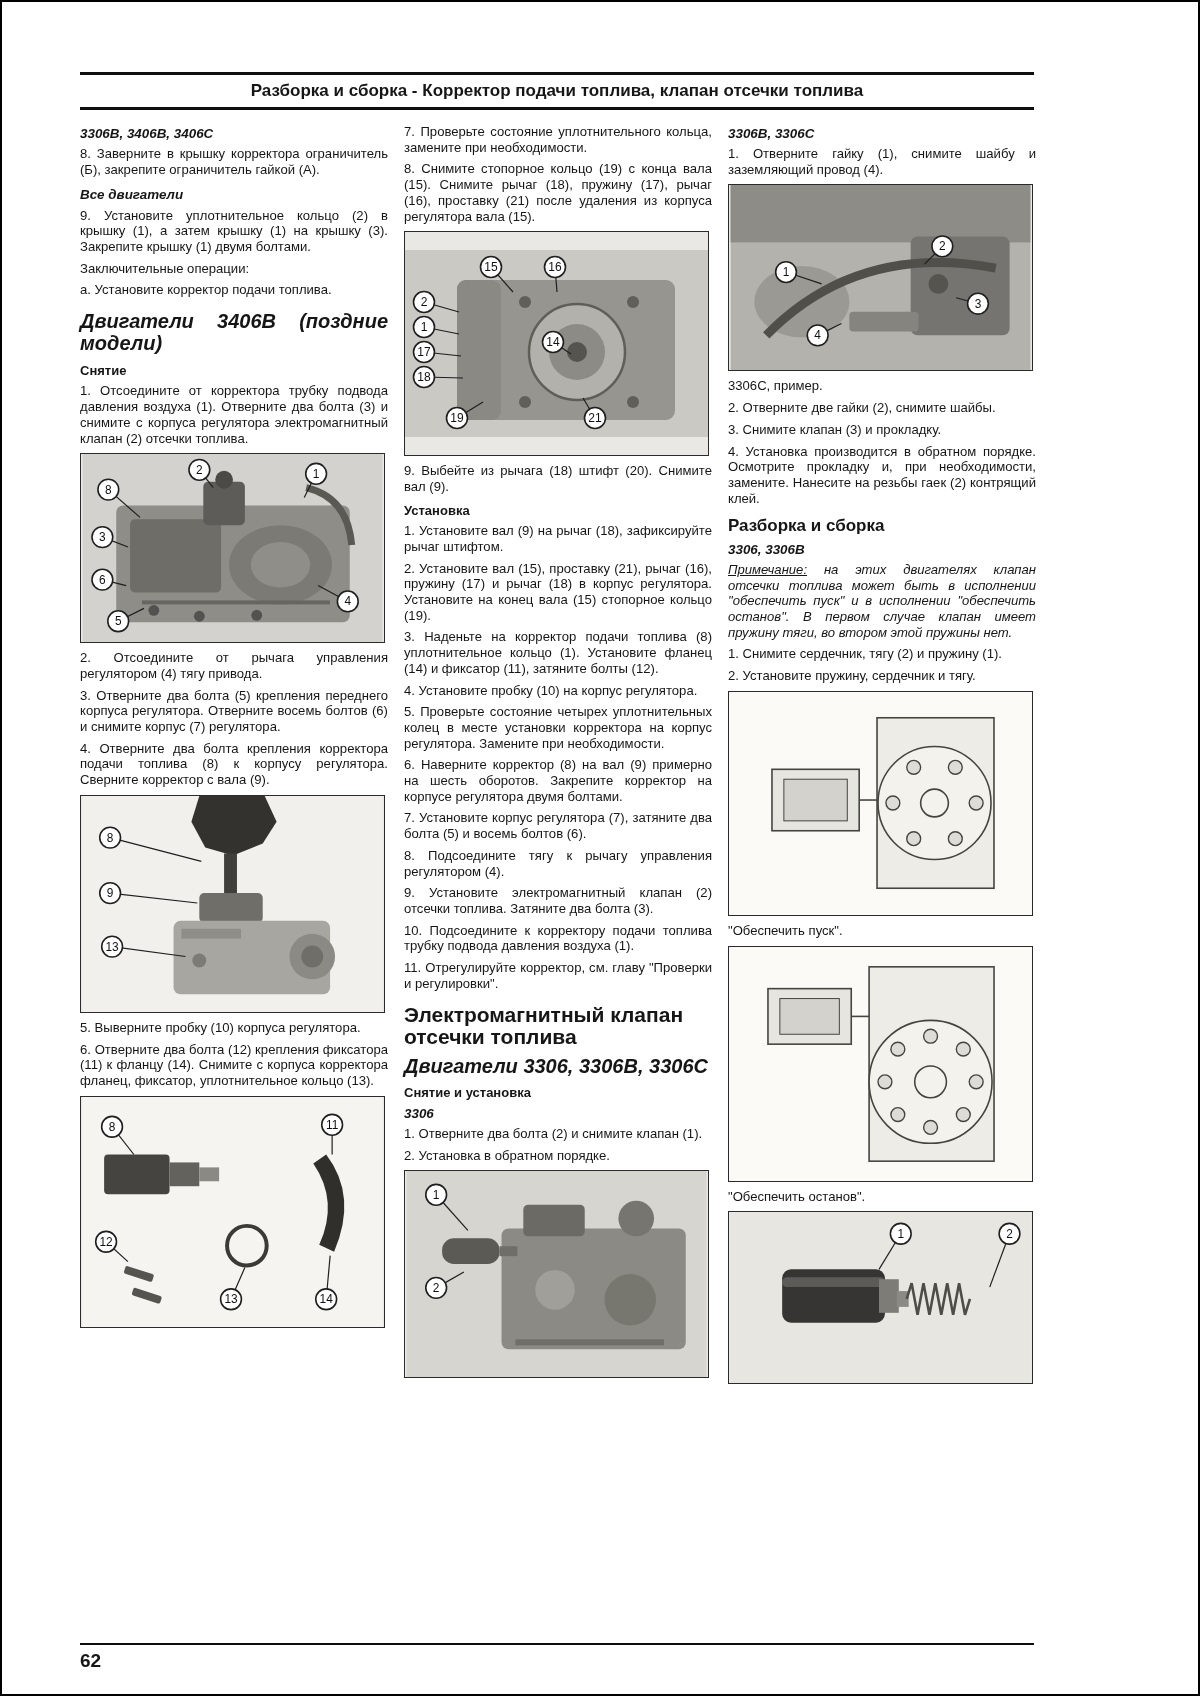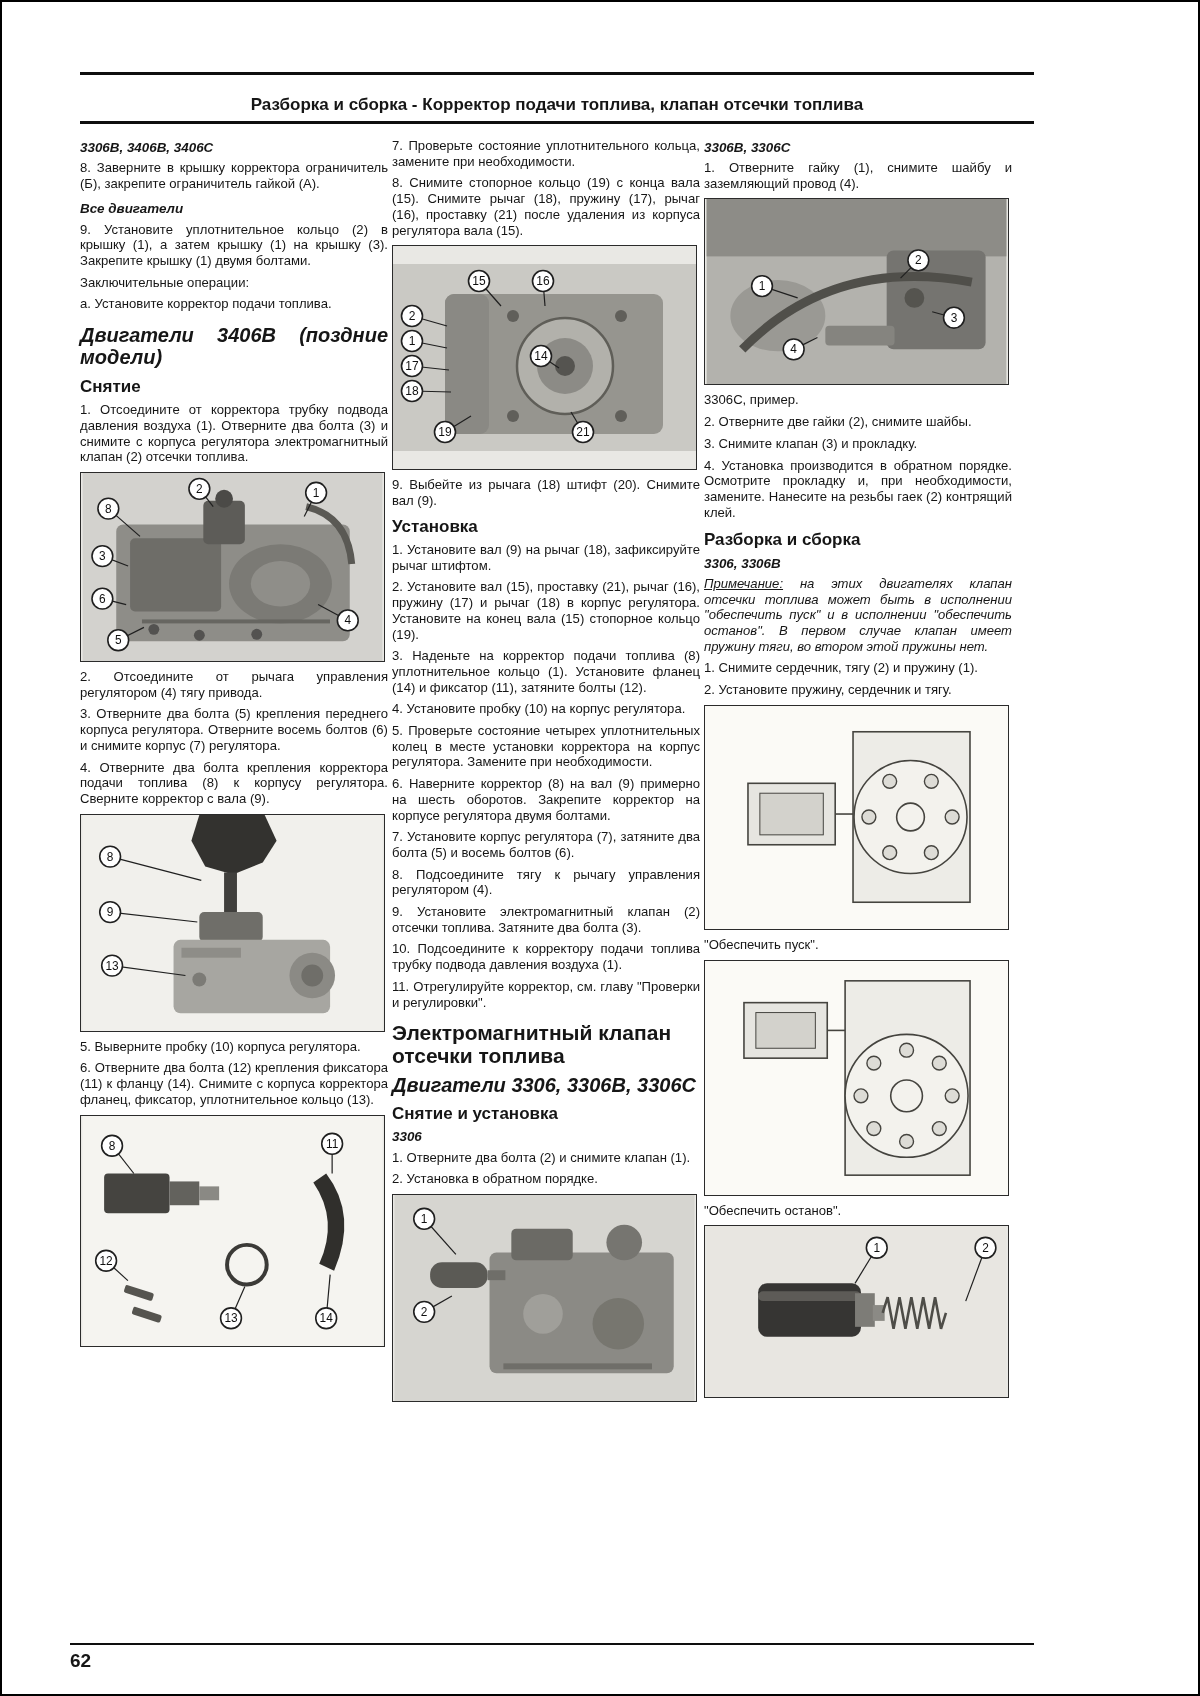--- a/index.html
+++ b/index.html
@@ -5,45 +5,45 @@
   * { box-sizing: border-box; }
   html, body { margin: 0; padding: 0; background: #ffffff; }
   body {
     width: 1200px; height: 1696px; position: relative; overflow: hidden;
     font-family: "Liberation Sans", sans-serif; color: #161616;
     border: 2px solid #000;
   }
   .page { padding: 70px 164px 0 78px; }
   .header {
     border-top: 3px solid #0e0e0e; border-bottom: 3px solid #0e0e0e;
-    text-align: center; padding: 20px 2px 6px; margin-bottom: 14px;
+    text-align: center; padding: 6px 2px 6px; margin-bottom: 14px;
   }
   .header-title { font-size: 17px; font-weight: bold; }
-  .columns { display: flex; gap: 4px; }
+  .columns { display: flex; gap: 16px; }
   .col { width: 308px; flex: 0 0 308px; font-size: 13.1px; line-height: 1.2; text-align: justify; }
   .col p { margin: 0 0 6px; }
   .h-models { font-style: italic; font-weight: bold; font-size: 13.4px; margin: 2px 0 4px; }
   .h-sub-it { font-style: italic; font-weight: bold; font-size: 13.4px; margin: 10px 0 4px; }
   .h-engine { font-style: italic; font-weight: bold; font-size: 20px; margin: 12px 0 4px; line-height: 1.12; }
-  .h-bold { font-weight: bold; font-size: 17px; margin: 8px 0 5px; }
+  .h-bold { font-weight: bold; font-size: 13px; margin: 8px 0 5px; }
   .h-big { font-weight: bold; font-size: 21px; line-height: 1.08; margin: 12px 0 6px; text-align: left; }
   .h-section3 { font-weight: bold; font-size: 17px; margin: 10px 0 5px; }
   .note { font-style: italic; }
   .note-label { text-decoration: underline; }
   .figure {
     border: 1.5px solid #2b2b2b; background: #e9e8e4; position: relative;
     margin: 7px 0 7px; width: 305px; overflow: hidden;
   }
   .figure svg { display: block; width: 100%; height: 100%; }
   .co circle { fill: #ffffff; stroke: #1f1f1f; stroke-width: 1.6; }
   .co line { stroke: #1f1f1f; stroke-width: 1.2; }
   .co text { font: 12px "Liberation Sans", sans-serif; fill: #101010; text-anchor: middle; }
   .caption { margin: 1px 0 9px; text-align: left; }
   .footer {
-    position: absolute; left: 68px; right: 164px; bottom: 22px;
+    position: absolute; left: 78px; right: 164px; bottom: 22px;
     border-top: 2.5px solid #0e0e0e; padding-top: 5px;
   }
   .page-number { font-size: 19px; font-weight: bold; }
 </style>
 </head>
 <body>
 
 <div class="page">
 
   <div class="header">

